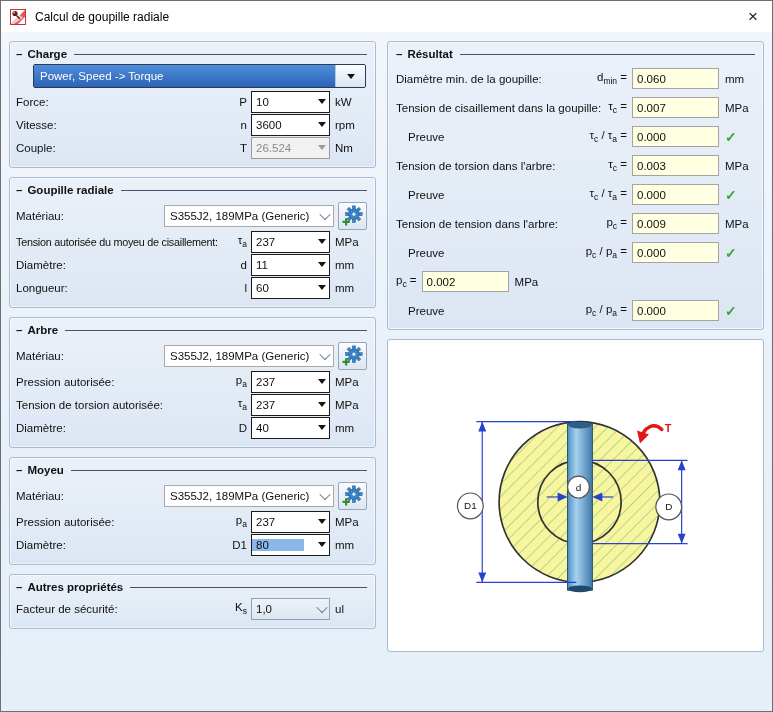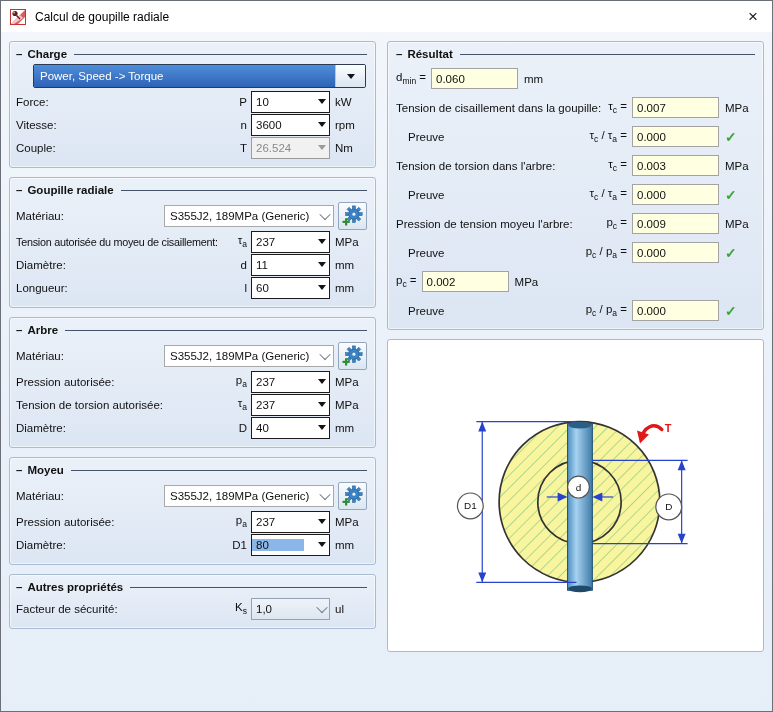--- a/index.html
+++ b/index.html
@@ -357,20 +357,21 @@
     <div class="col-right">
 
       <div class="group" style="padding-left:8px;">
         <div class="ghead">
           <span class="gdash">–</span>
           <span class="gtitle">Résultat</span>
           <span class="grule"></span>
         </div>
 
         <div class="rrow">
+          <span class="rlbl">Diamètre min. de la goupille:</span>
           <span class="rsym">d<sub>min</sub> =</span>
           <span class="rfield">0.060</span>
           <span class="runit">mm</span>
         </div>
         <div class="rrow">
           <span class="rlbl">Tension de cisaillement dans la goupille:</span>
           <span class="rsym">τ<sub>c</sub> =</span>
           <span class="rfield">0.007</span>
           <span class="runit">MPa</span>
         </div>
@@ -386,21 +387,21 @@
           <span class="rfield">0.003</span>
           <span class="runit">MPa</span>
         </div>
         <div class="rrow">
           <span class="rlbl indent">Preuve</span>
           <span class="rsym">τ<sub>c</sub> / τ<sub>a</sub> =</span>
           <span class="rfield">0.000</span>
           <span class="rcheck">✓</span>
         </div>
         <div class="rrow">
-          <span class="rlbl">Pression de tension moyeu l'arbre:</span>
+          <span class="rlbl">Tension de tension dans l'arbre:</span>
           <span class="rsym">p<sub>c</sub> =</span>
           <span class="rfield">0.009</span>
           <span class="runit">MPa</span>
         </div>
         <div class="rrow">
           <span class="rlbl indent">Preuve</span>
           <span class="rsym">p<sub>c</sub> / p<sub>a</sub> =</span>
           <span class="rfield">0.000</span>
           <span class="rcheck">✓</span>
         </div>

